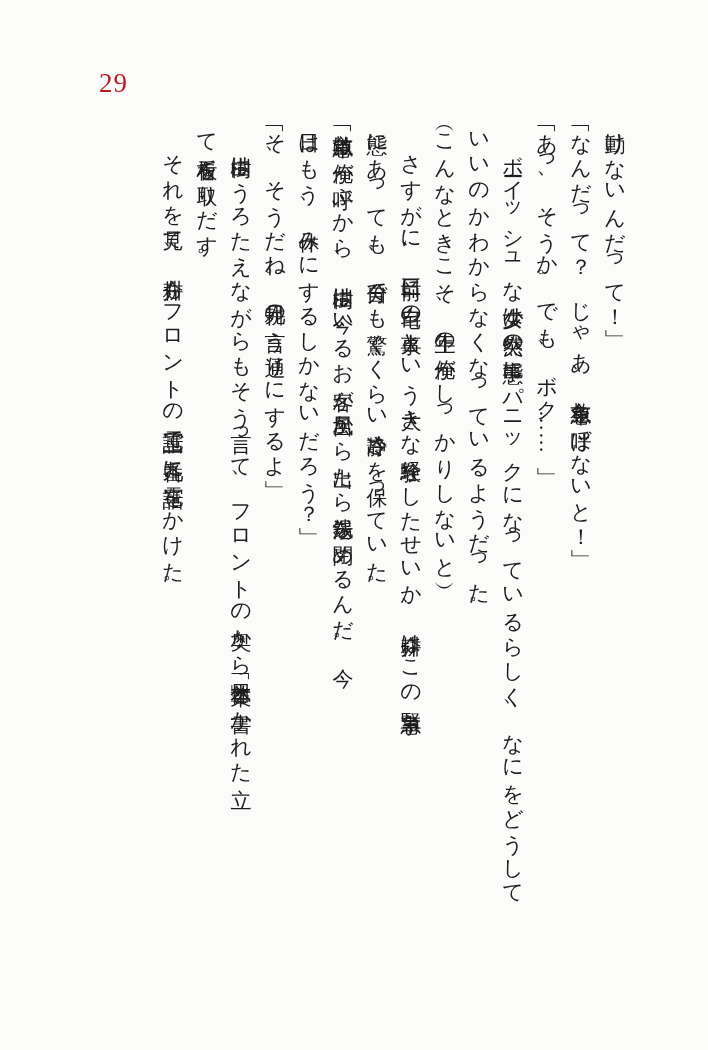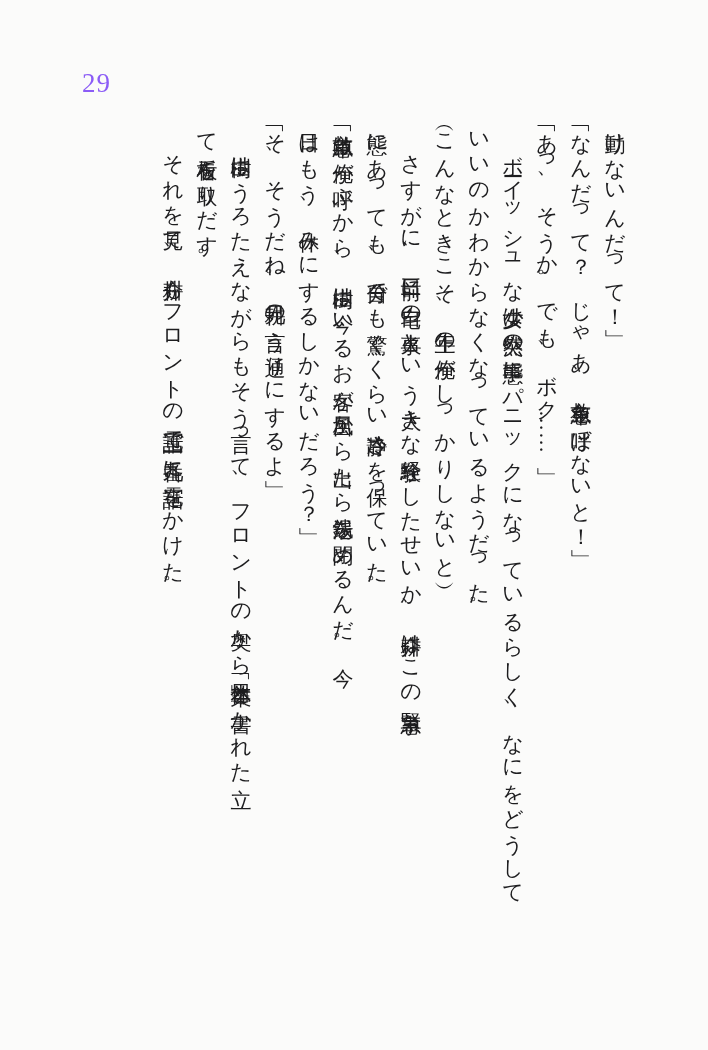--- a/index.html
+++ b/index.html
@@ -13,25 +13,25 @@
     position: relative;
     overflow: hidden;
     font-family: "Liberation Serif", "DejaVu Serif", serif;
   }
   .page {
     position: absolute;
     inset: 0;
   }
   .page-number {
     position: absolute;
-    left: 82px;
+    left: 99px;
     top: 68px;
     font-size: 27px;
     letter-spacing: 1px;
-    color: #8b5cf6;
+    color: #b91c1c;
     font-family: "Liberation Serif", "DejaVu Serif", serif;
   }
   .text-block {
     position: absolute;
     top: 118px;
     right: 76px;
     height: 846px;
     writing-mode: vertical-rl;
     text-orientation: mixed;
     font-size: 21px;

